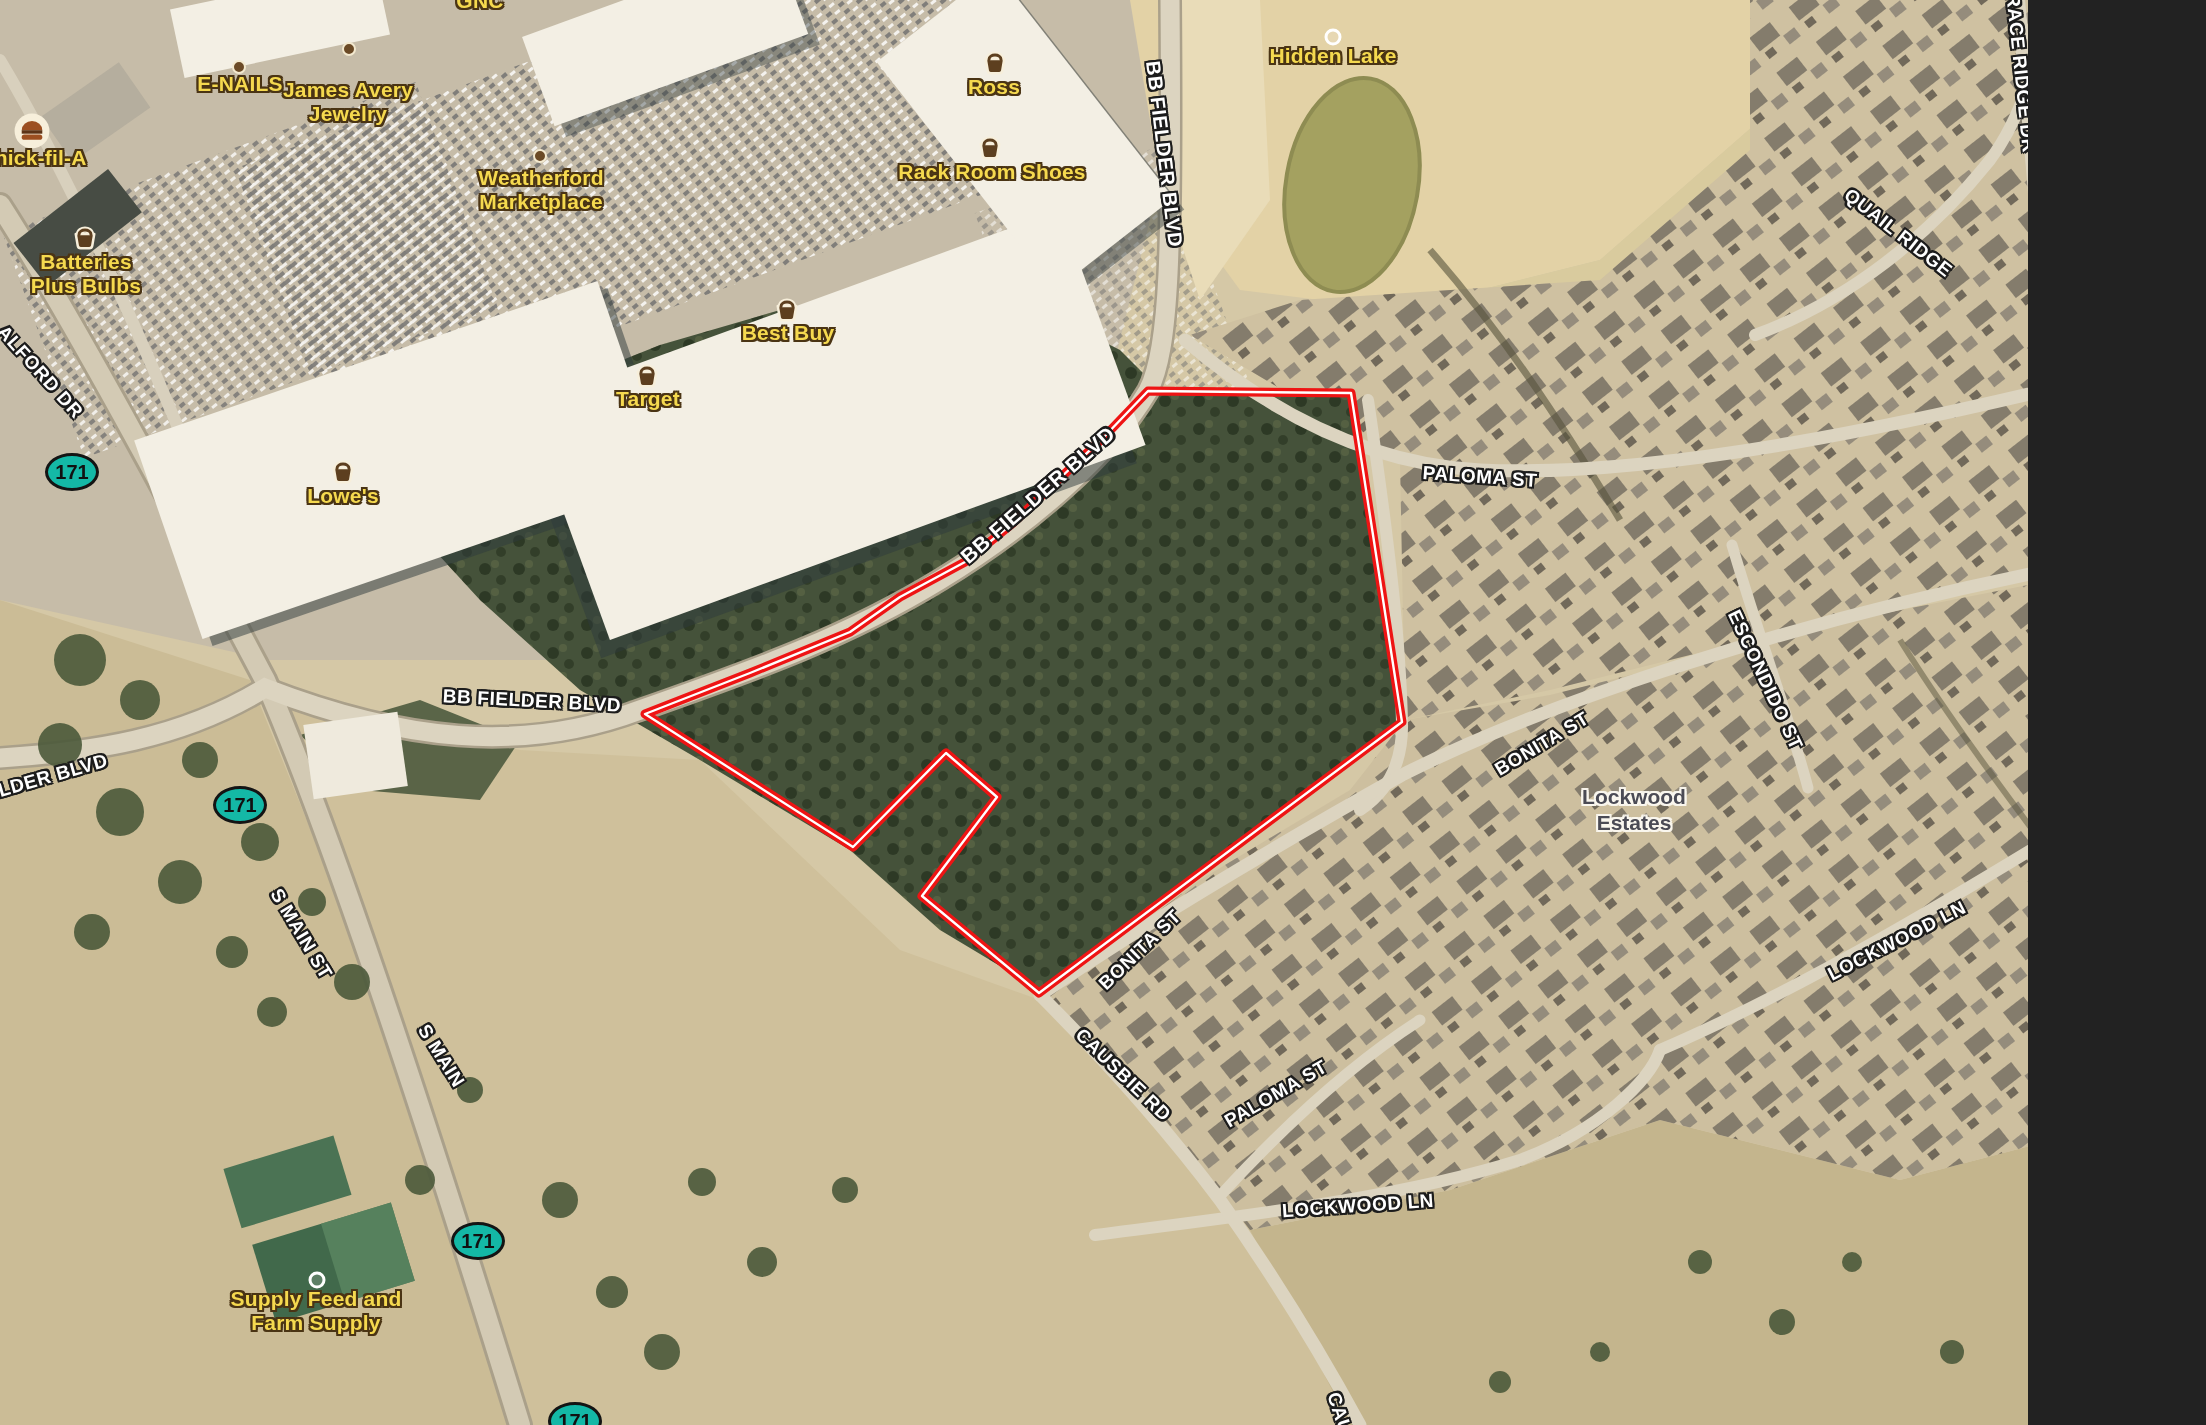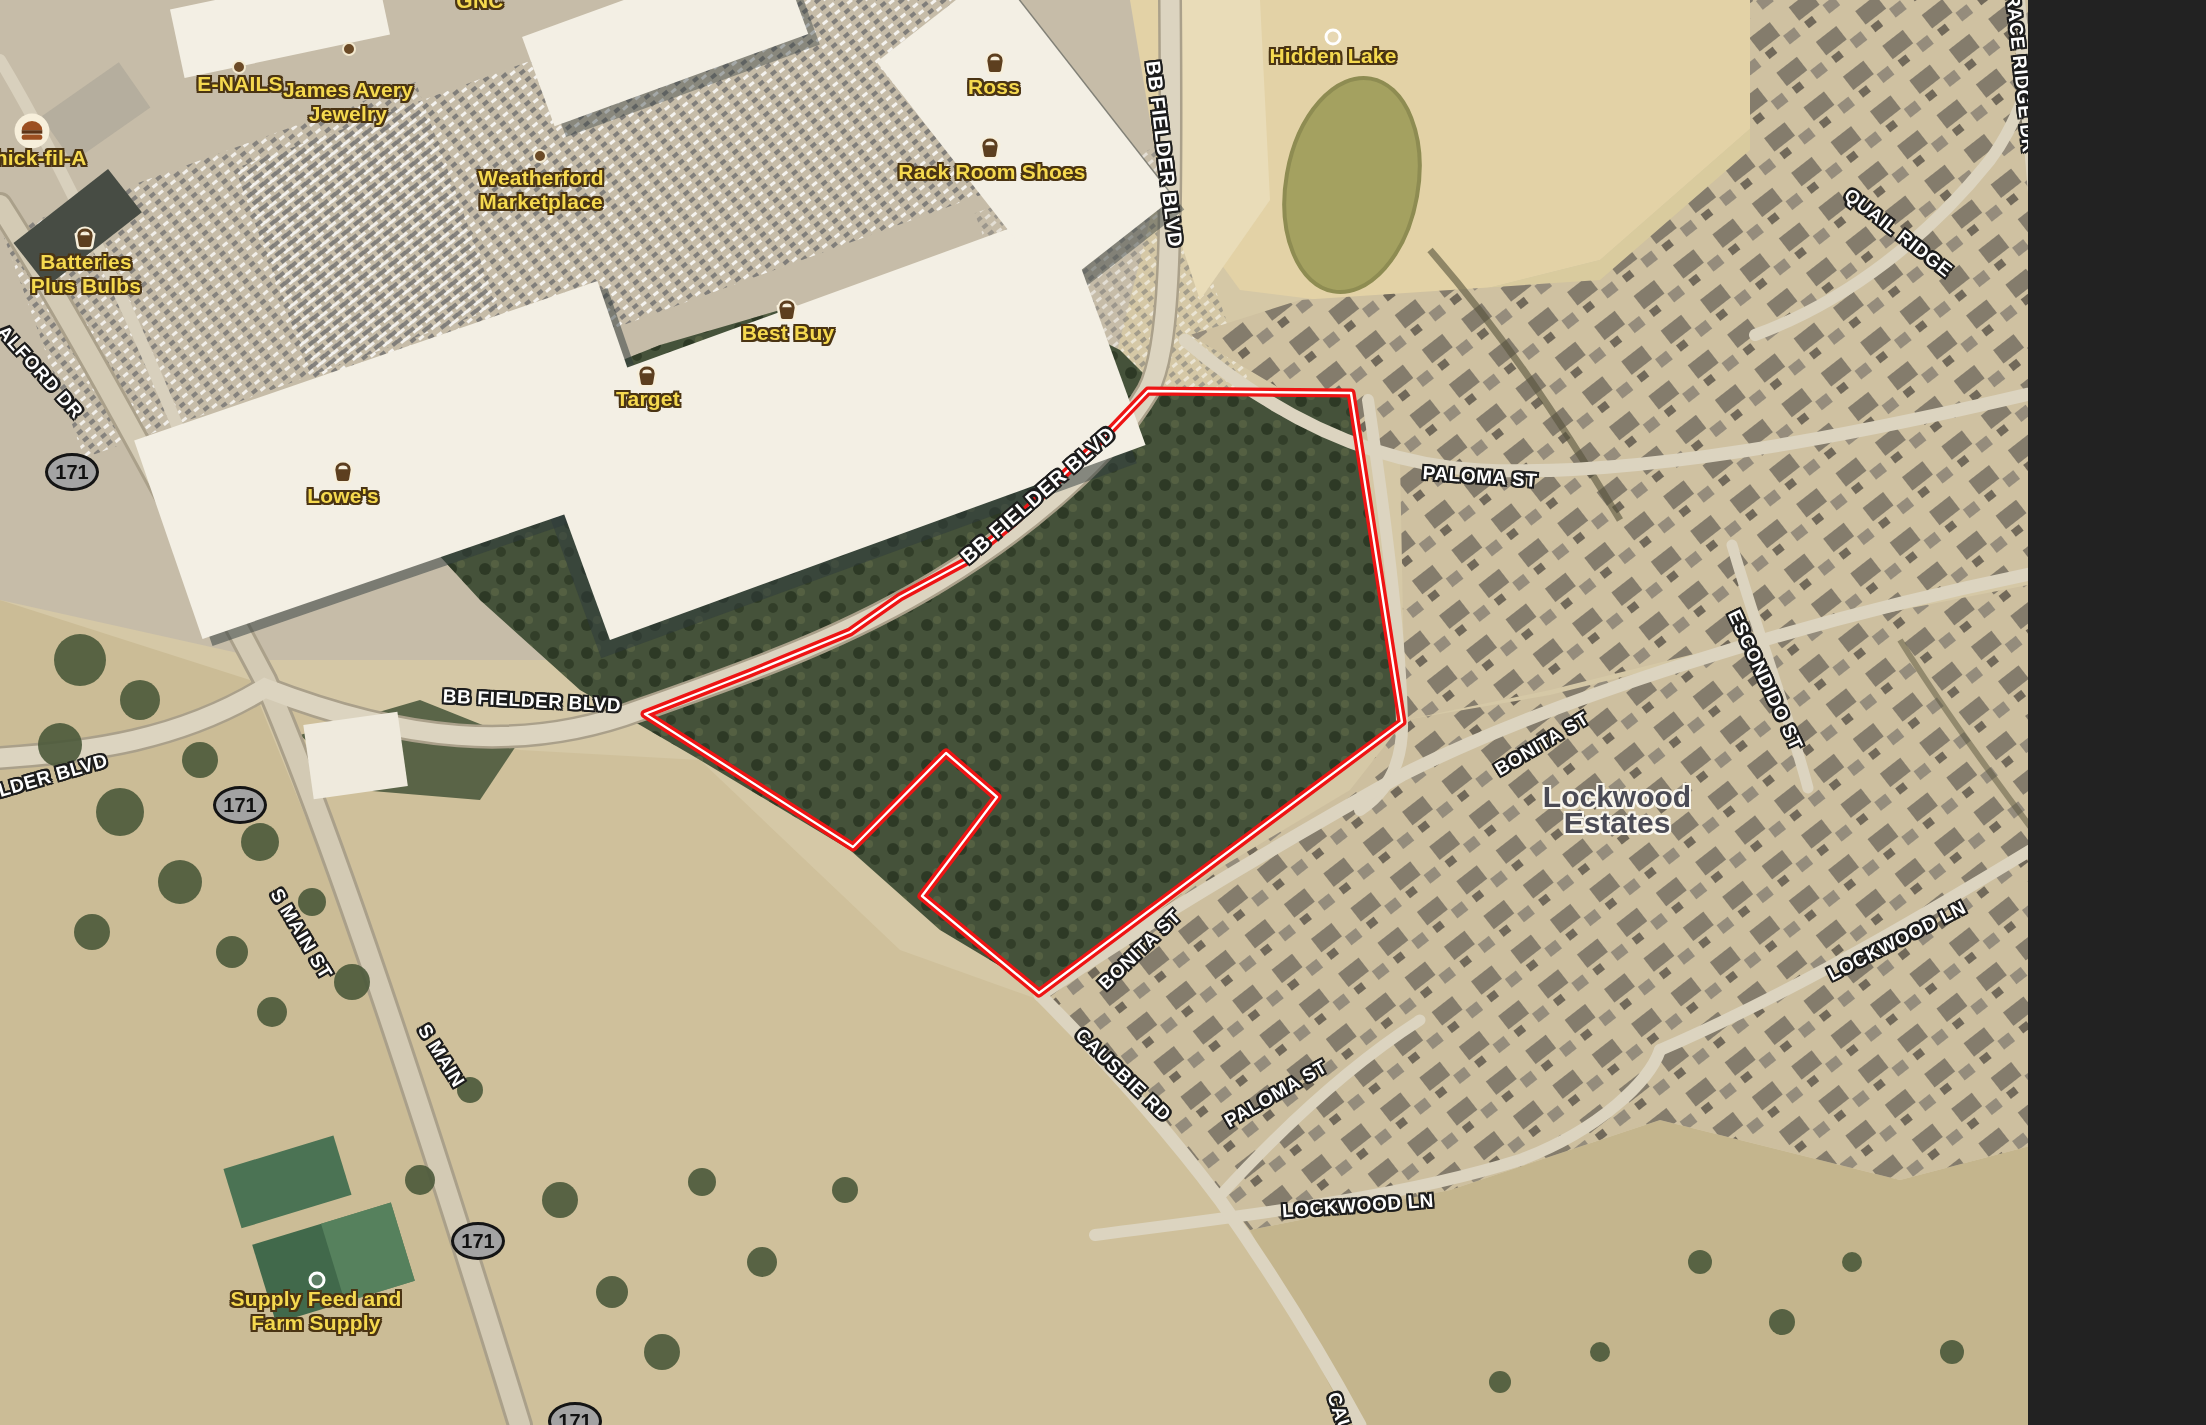--- a/index.html
+++ b/index.html
@@ -7,26 +7,26 @@
        background:#d5c8a6;font-family:"Liberation Sans",sans-serif;}
   .map svg.base{position:absolute;left:0;top:0;}
   
   .poi,.street,.place,.shield,.dot,.wdot,.icn{position:absolute;transform:translate(-50%,-50%) rotate(var(--r,0deg));white-space:nowrap;}
   .poi{color:#f5d94f;font-weight:bold;font-size:21px;text-align:center;line-height:24px;letter-spacing:.2px;
        text-shadow:-2px -2px 0 #4a3414,2px -2px 0 #4a3414,-2px 2px 0 #4a3414,2px 2px 0 #4a3414,
                    0 -2px 0 #4a3414,0 2px 0 #4a3414,-2px 0 0 #4a3414,2px 0 0 #4a3414;}
   .street{color:#ffffff;font-weight:bold;font-size:19px;letter-spacing:.6px;
        text-shadow:-2px -2px 0 #1c1c1c,2px -2px 0 #1c1c1c,-2px 2px 0 #1c1c1c,2px 2px 0 #1c1c1c,
                    0 -2px 0 #1c1c1c,0 2px 0 #1c1c1c,-2px 0 0 #1c1c1c,2px 0 0 #1c1c1c;}
-  .place{color:#4b4b55;font-weight:bold;font-size:30px;text-align:center;line-height:26px;
+  .place{color:#4b4b55;font-weight:bold;font-size:21px;text-align:center;line-height:26px;
        text-shadow:-2px -2px 0 rgba(250,247,238,.95),2px -2px 0 rgba(250,247,238,.95),
                    -2px 2px 0 rgba(250,247,238,.95),2px 2px 0 rgba(250,247,238,.95),
                    0 -2px 0 rgba(250,247,238,.95),0 2px 0 rgba(250,247,238,.95),
-                   -2px 0 0 rgba(250,247,238,.95),2px 0 0 rgba(250,247,238,.95);}
-  .shield{width:54px;height:38px;background:#a3a3a3;border:3px solid #141414;border-radius:50%;
+                   -2px 0 0 rgba(250,247,238,.95),2px 0 0 rgba(250,247,238,.95);margin-left:17px;}
+  .shield{width:54px;height:38px;background:#14b8a6;border:3px solid #141414;border-radius:50%;
        display:flex;align-items:center;justify-content:center;color:#111;font-weight:bold;font-size:20px;
        box-sizing:border-box;}
   .dot{width:10px;height:10px;border-radius:50%;background:#6b4a26;border:2px solid #f3e9cf;}
   .wdot{width:11px;height:11px;border-radius:50%;background:rgba(255,255,255,.15);border:3px solid #ffffff;}
   .icn{width:30px;height:30px;}
   .icn.burger{width:38px;height:38px;}
 </style>
 </head>
 <body>
 

